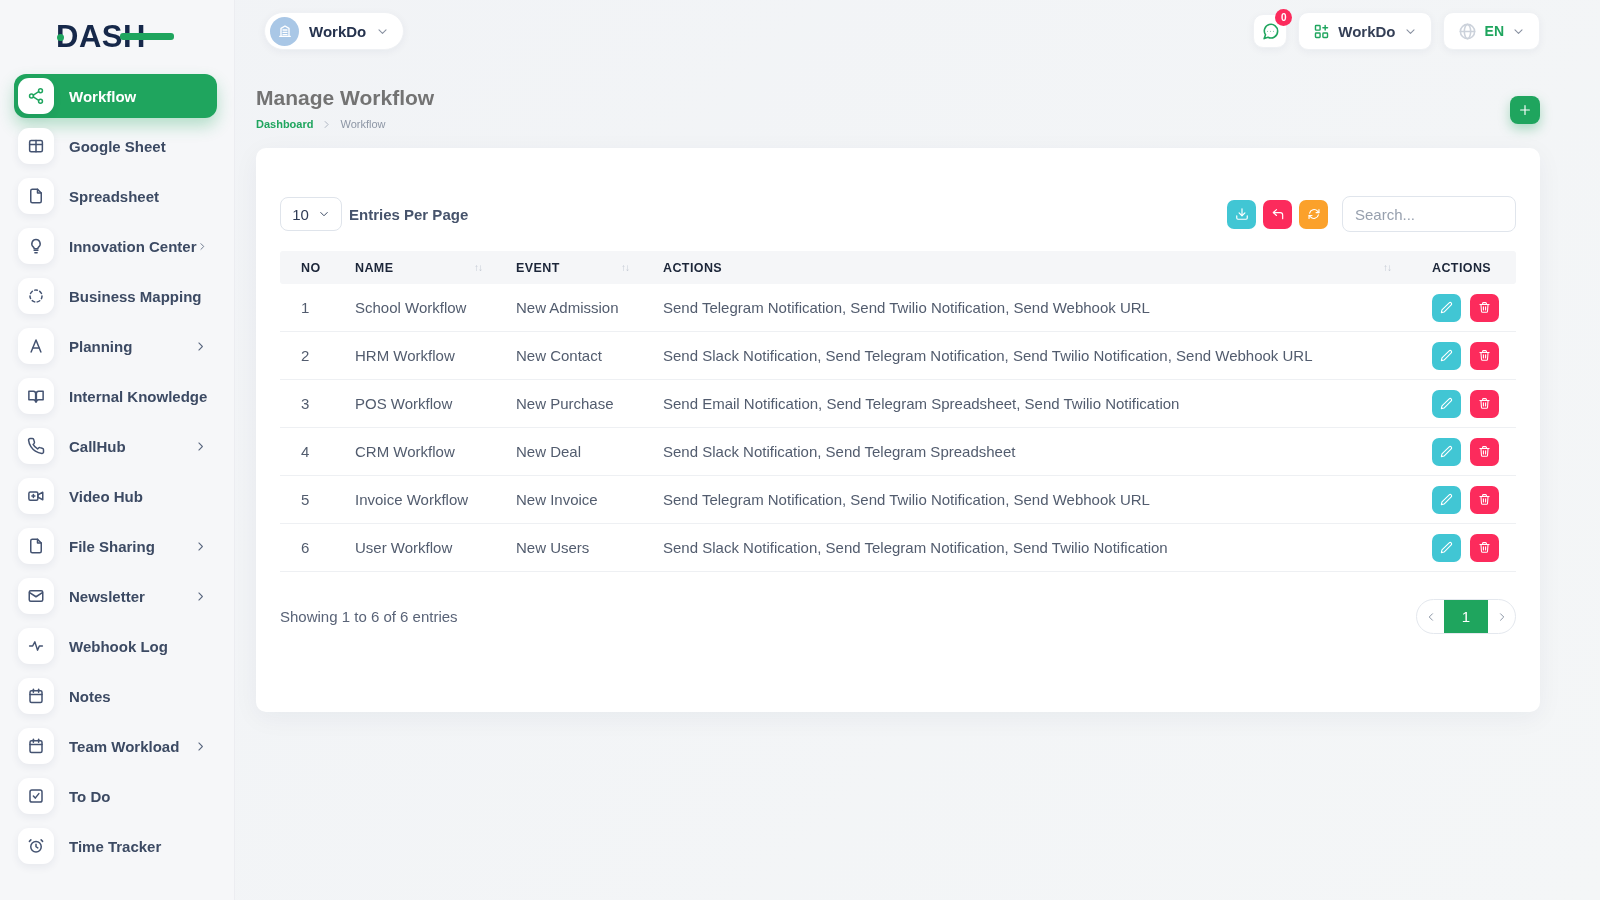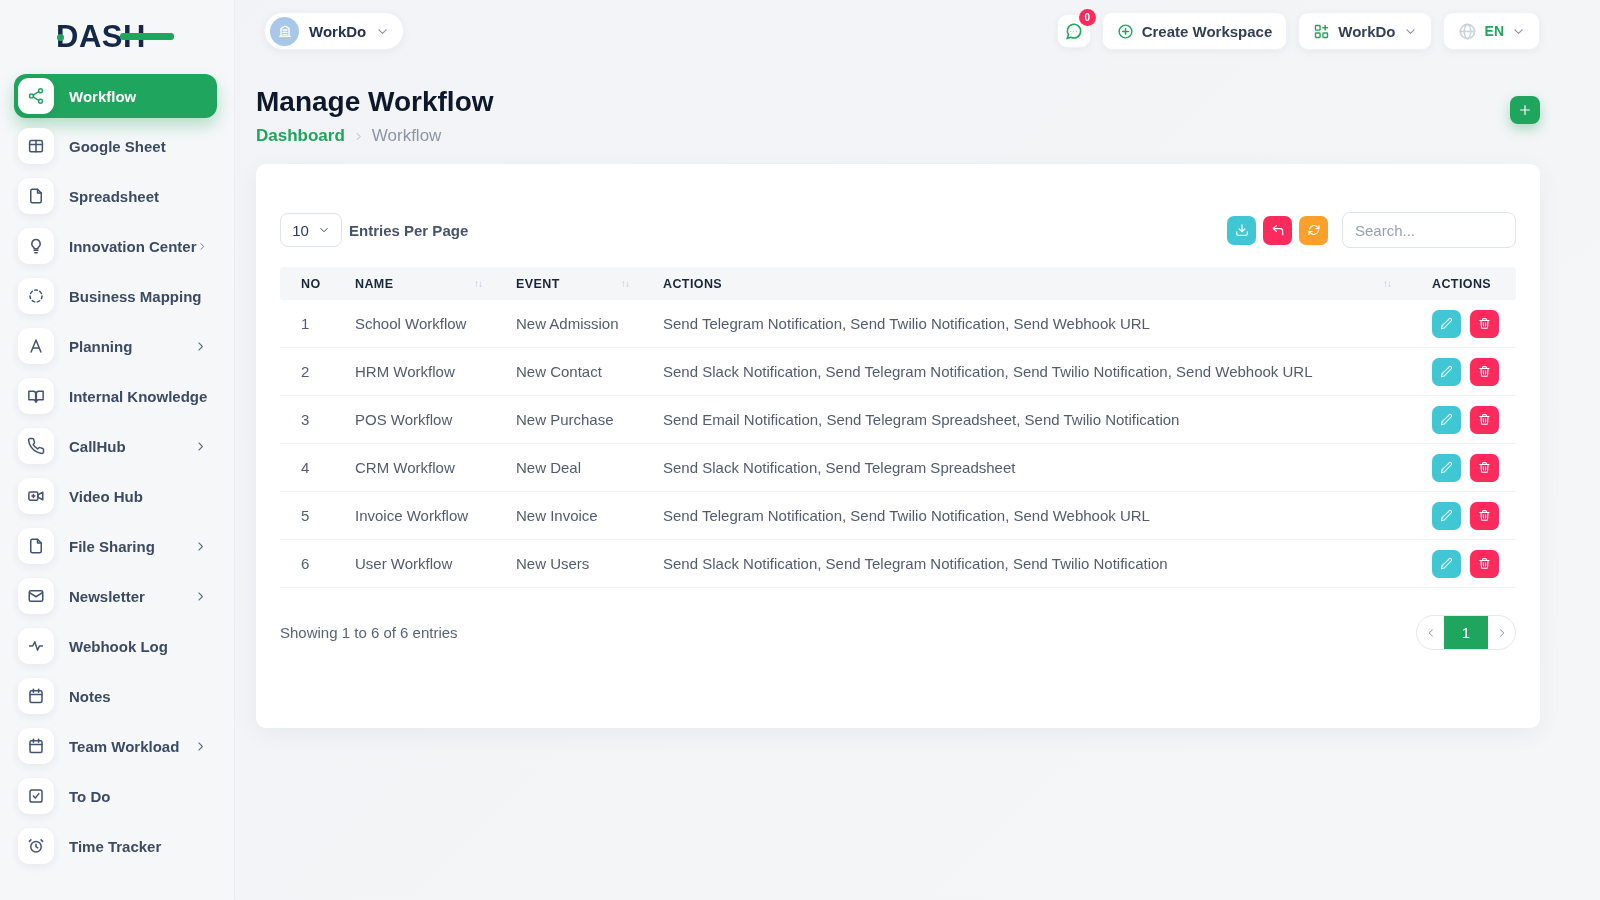--- a/index.html
+++ b/index.html
@@ -34,22 +34,22 @@
   .chev { color:#8891a1; display:flex; }
   .top-right { display:flex; align-items:center; gap:11px; }
   .icon-btn { width:34px; height:34px; border-radius:10px; position:relative; justify-content:center; color:#1fa55e; cursor:pointer; }
   .badge { position:absolute; top:-6px; right:-6px; min-width:17px; height:17px; padding:0 4px; border-radius:9px; background:#fc2b5c; color:#fff; font-size:10px; font-weight:700; display:flex; align-items:center; justify-content:center; }
   .pill-btn { height:38px; border-radius:10px; gap:8px; padding:0 14px; font-size:15px; font-weight:600; color:#343f56; cursor:pointer; }
   .pill-btn .g { color:#1fa55e; display:flex; }
   .lang-en { color:#1fa55e; font-size:14px; font-weight:700; }
   .globe { color:#ccd2db; display:flex; }
   
   .page-head { display:flex; justify-content:space-between; align-items:flex-start; margin-top:36px; }
-  .page-title { font-size:28px; font-weight:700; color:#0f172a; }
-  .breadcrumb { margin-top:8px; display:flex; align-items:center; gap:8px; font-size:17px; }
+  .page-title { font-size:21px; font-weight:700; color:#737373; }
+  .breadcrumb { margin-top:8px; display:flex; align-items:center; gap:8px; font-size:11px; }
   .bc-link { color:#1fa55e; font-weight:600; cursor:pointer; }
   .bc-sep { color:#a9b0bd; display:flex; }
   .bc-cur { color:#8d96a5; }
   .add-btn { width:30px; height:28px; border-radius:8px; background:#1fa55e; color:#fff; display:flex; align-items:center; justify-content:center; margin-top:10px; box-shadow:0 5px 12px rgba(31,165,94,.35); cursor:pointer; }
   
   .card { background:#fff; border-radius:10px; margin-top:18px; height:564px; padding:24px; box-shadow:0 6px 26px rgba(25,42,70,.05); }
   .toolbar { display:flex; justify-content:space-between; align-items:center; margin-top:24px; }
   .entries { display:flex; align-items:center; }
   .select { width:62px; height:34px; border:1px solid #dfe4eb; border-radius:8px; background:#fff; display:flex; align-items:center; justify-content:center; gap:9px; font-size:15px; color:#2f3b55; cursor:pointer; }
   .entries-label { margin-left:7px; font-size:15px; font-weight:600; color:#46536b; }
@@ -342,30 +342,20 @@
               <circle cx="8.3" cy="11.8" r="0.6" fill="currentColor" stroke="none"></circle>
               <circle cx="12" cy="11.8" r="0.6" fill="currentColor" stroke="none"></circle>
               <circle cx="15.7" cy="11.8" r="0.6" fill="currentColor" stroke="none"></circle>
             </svg>
           </span>
         <span class="badge">0</span>
       </div>
       <div class="pill pill-btn">
         <span class="g ic" style="width:17px;height:17px">
             <svg viewBox="0 0 24 24" fill="none" stroke="currentColor" stroke-width="2" stroke-linecap="round" stroke-linejoin="round">
-              <circle cx="12" cy="12" r="9"></circle>
-              <line x1="12" y1="8" x2="12" y2="16"></line>
-              <line x1="8" y1="12" x2="16" y2="12"></line>
-            </svg>
-          </span>
-        <span>Create Workspace</span>
-      </div>
-      <div class="pill pill-btn">
-        <span class="g ic" style="width:17px;height:17px">
-            <svg viewBox="0 0 24 24" fill="none" stroke="currentColor" stroke-width="2" stroke-linecap="round" stroke-linejoin="round">
               <rect x="3.5" y="3.5" width="6.5" height="6.5" rx="1"></rect>
               <rect x="3.5" y="14" width="6.5" height="6.5" rx="1"></rect>
               <rect x="14" y="14" width="6.5" height="6.5" rx="1"></rect>
               <line x1="17.2" y1="3.5" x2="17.2" y2="10"></line>
               <line x1="14" y1="6.8" x2="20.5" y2="6.8"></line>
             </svg>
           </span>
         <span>WorkDo</span>
         <span class="chev ic" style="width:13px;height:13px">
             <svg viewBox="0 0 24 24" fill="none" stroke="currentColor" stroke-width="2" stroke-linecap="round" stroke-linejoin="round">

